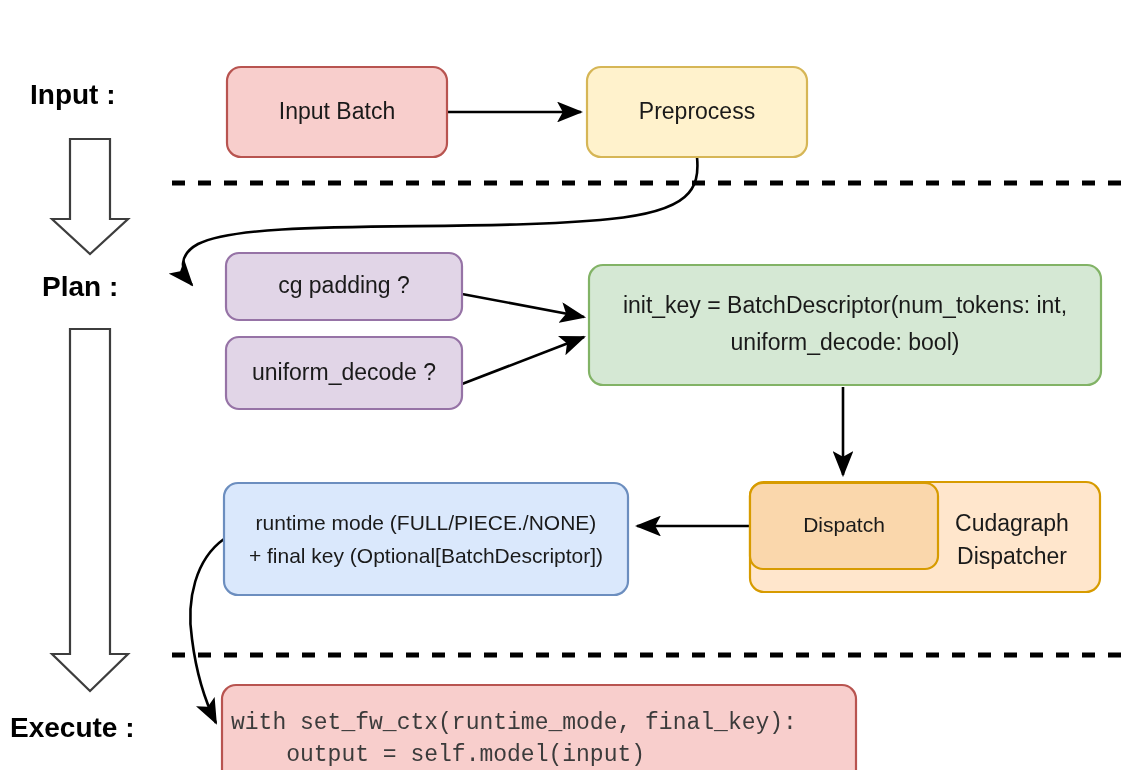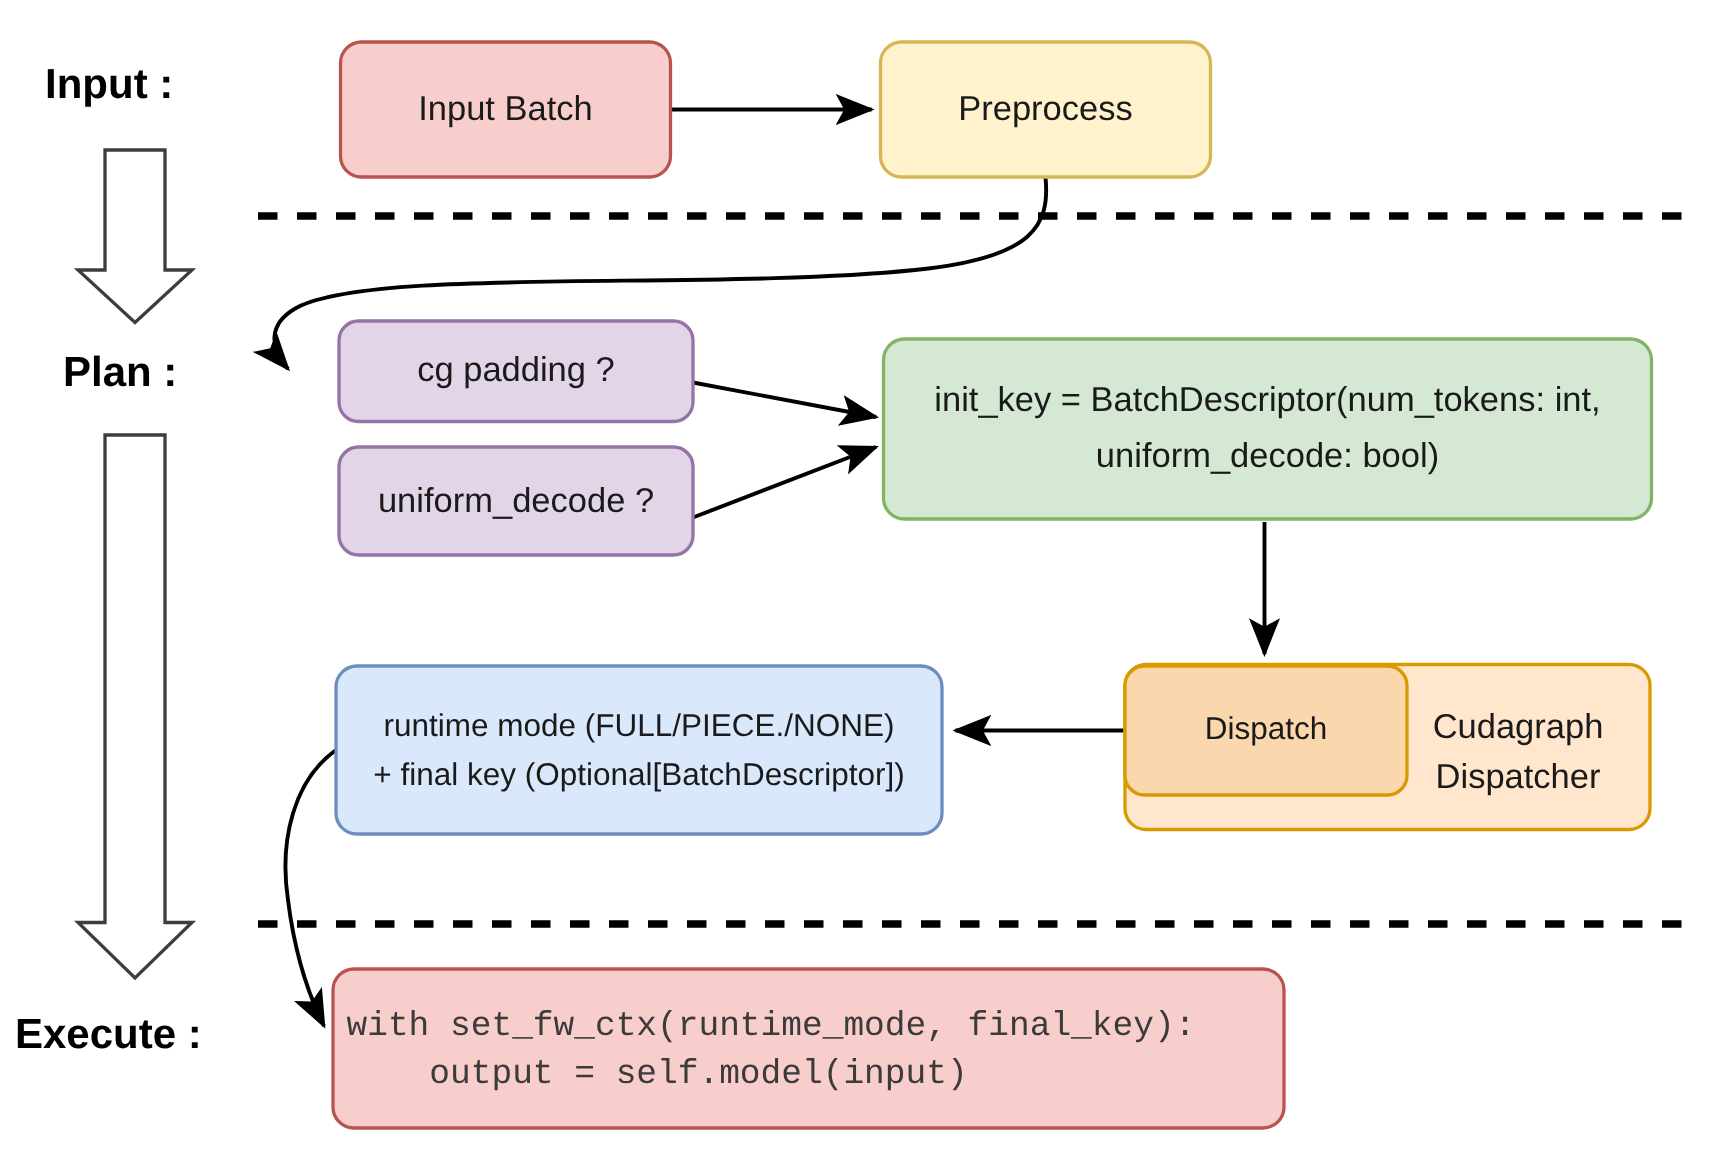--- a/index.html
+++ b/index.html
@@ -10,20 +10,21 @@
   body {
     width: 1142px;
     height: 770px;
     font-family: "Liberation Sans", sans-serif;
     overflow: hidden;
   }
   #diagram-root {
     position: relative;
     width: 1142px;
     height: 582px;
+    margin-top: 39px;
   }
   svg#flow {
     display: block;
     width: 1142px;
     height: 770px;
   }
   .node-label {
     font-family: "Liberation Sans", sans-serif;
     font-size: 23px;
     fill: #1a1a1a;

